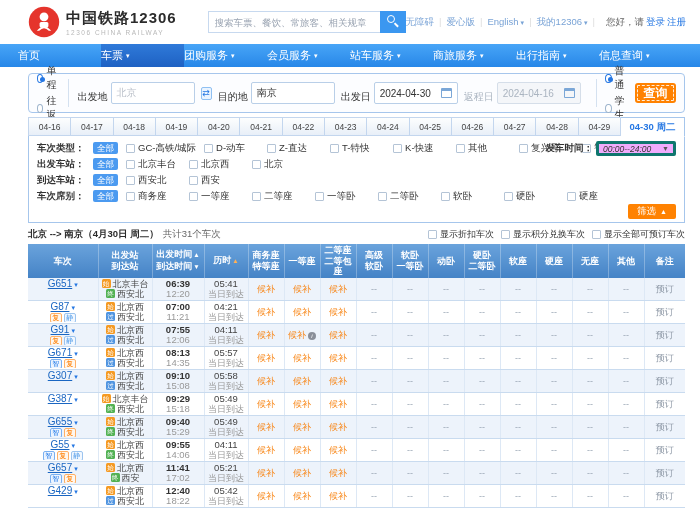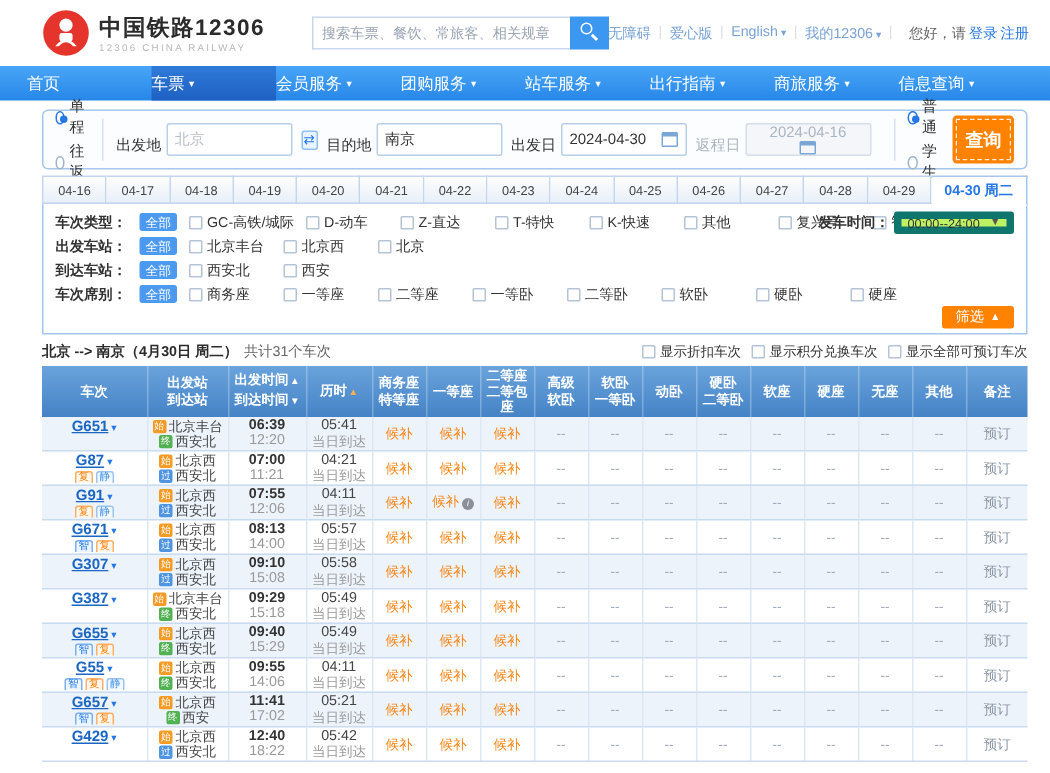--- a/index.html
+++ b/index.html
@@ -44,26 +44,26 @@
   .rad.on { border-color:#2577e3; }
   .rad.on::after { content:""; position:absolute; left:2px; top:2px; width:5px; height:5px; border-radius:50%; background:#2577e3; }
   .vdiv { width:1px; height:28px; background:#d4e1f0; margin:0 9px; }
   .fld { display:flex; align-items:flex-end; margin-right:6px; }
   .fld .lab { font-size:10px; color:#333; margin-right:3px; white-space:nowrap; }
   .fld .lab.dis { color:#aab4c0; }
   .fld .box { width:84px; height:22px; border:1px solid #b9cfe8; border-radius:2px; background:#fff;
     display:flex; align-items:center; padding:0 5px; font-size:10px; }
   .fld .box .val { flex:1; }
   .fld .box.ghost .val { color:#b9bfc8; }
-  .fld .box.dis { background:#f4f6f9; border-color:#d5dee9;flex-direction:column; }
+  .fld .box.dis { background:#f4f6f9; border-color:#d5dee9; }
   .fld .box.dis .val { color:#aab4c0; }
   .cal { width:11px; height:10px; border:1px solid #7ba7d7; border-top:3px solid #7ba7d7; border-radius:1px; }
   .swap { width:18px; height:13px; border:1px solid #8fc0f2; border-radius:2px; color:#2577e3; font-size:9px;
     line-height:11px; text-align:center; background:#eaf4ff; margin-right:6px; cursor:pointer; }
-  .q-btn { margin-left:8px; width:72px; height:32px; background:#ff8201; color:#fff; font-size:12px; font-weight:bold;
+  .q-btn { margin-left:8px; width:72px; height:20px; background:#ff8201; color:#fff; font-size:12px; font-weight:bold;
     border:none; border-radius:3px; cursor:pointer; outline:1px dashed rgba(255,255,255,.85); outline-offset:-3px;
     font-family:inherit; }
   .pass-col { margin-left:auto; }
 
   
   .date-tabs { margin:4px 15px 0 28px; width:657px; display:flex; height:19px; position:relative; z-index:2; }
   .dtab { flex:1; display:flex; align-items:center; justify-content:center; font-size:8.5px; color:#444;
     border:1px solid #c3d6ee; border-left:none; background:linear-gradient(#fdfefe,#e8eff8); cursor:pointer; }
   .dtab:first-child { border-left:1px solid #c3d6ee; }
   .dtab.active { flex:0 0 64px; background:#fff; color:#2577e3; font-weight:bold; font-size:9.5px;
@@ -73,22 +73,22 @@
   .filter-box { margin:0 15px 0 28px; width:657px; border:1px solid #a6c6ec; border-top:1px solid #a6c6ec;
     margin-top:-1px; position:relative; background:#fff; padding:4px 0 18px; }
   .frow { display:flex; align-items:center; padding:1.5px 0 1.5px 8px; font-size:9.5px; }
   .frow .flab { font-weight:bold; color:#333; width:56px; white-space:nowrap; }
   .all-badge { background:#4b9af0; color:#fff; border-radius:2px; font-size:8.5px; padding:0 4px; height:12px;
     line-height:12px; margin-right:8px; cursor:pointer; }
   .fopt { display:inline-flex; align-items:center; gap:3px; min-width:55px; margin-right:8px; cursor:pointer; white-space:nowrap; }
   .cb { width:9px; height:9px; border:1px solid #b4c4d6; border-radius:1px; background:#fff; flex:none; }
   .dep-time { position:absolute; right:8px; top:5px; display:flex; align-items:center; font-size:9.5px; }
   .dep-time .dt-lab { font-weight:bold; margin-right:3px; }
-  .dt-select { width:80px; height:15px; border:5px solid #0f766e; border-radius:2px; background:#bef264; font-size:8.5px;
-    display:flex; align-items:center; padding:0 4px; cursor:pointer; }
+  .dt-select { width:80px; height:15px; border:3px solid #0f766e; border-radius:2px; background:#f0abfc; font-size:8.5px;
+    display:flex; align-items:center; padding:0 4px; cursor:pointer;font-style:italic; }
   .dt-select .dt-val { flex:1; }
   .dt-select .caret { font-size:7px; color:#555; }
   .filter-btn { position:absolute; right:8px; bottom:3px; background:#ff8201; color:#fff; font-size:9.5px;
     padding:1px 9px; border-radius:2px; border:none; cursor:pointer; display:flex; align-items:center; gap:4px;
     font-family:inherit; }
   .filter-btn .caret { font-size:7px; }
 
   
   .summary { display:flex; align-items:center; margin:5px 15px 3px 28px; width:657px; font-size:9.5px; }
   .route { font-weight:bold; color:#2b2b2b; }
@@ -103,21 +103,21 @@
   .trains thead th { background:linear-gradient(#6aa3dc,#4583c6); color:#fff; font-size:9px; font-weight:bold;
     height:24px; line-height:10.5px; border-right:1px solid rgba(255,255,255,.28); padding:1px 0; }
   .trains thead th:last-child { border-right:none; }
   .harrow { font-size:6.5px; margin-left:1px; }
   .harrow.orange { color:#ffb057; }
   .trains td { height:21.5px; text-align:center; font-size:9px; border-right:1px solid #dde8f5;
     border-bottom:1px solid #c9dbef; padding:1px 0; vertical-align:middle; line-height:10px; }
   .trains td:last-child { border-right:none; }
   .trains tr.alt td { background:#edf3fb; }
   .l1,.l2 { height:10px; line-height:10px; white-space:nowrap; overflow:hidden; }
-  .train-no { font-weight:bold; color:#1a66c2; text-decoration:underline; font-size:10px; cursor:pointer;margin-top:18px; }
+  .train-no { font-weight:normal; color:#1a66c2; text-decoration:underline; font-size:10px; cursor:pointer;margin-top:18px; }
   .tcaret { color:#2577e3; font-size:7px; margin-left:2px; cursor:pointer; }
   .badge { display:inline-block; font-size:7px; line-height:8.5px; padding:0 1.5px; border:1px solid; border-radius:2px;
     margin:0 1px; }
   .b-fu  { color:#ff7e00; border-color:#ffb066; background:#fff7ee; }
   .b-zhi { color:#1e78e8; border-color:#7ab0f0; background:#eef5ff; }
   .b-jing{ color:#3a8ee6; border-color:#9cc4ef; background:#f2f8ff; }
   .sticon { display:inline-block; width:9px; height:9px; border-radius:1.5px; color:#fff; font-size:6.5px;
     line-height:9px; text-align:center; margin-right:2px; vertical-align:1px; }
   .i-start { background:#f59a23; }
   .i-end   { background:#52b153; }
@@ -172,37 +172,37 @@
 
 <nav class="mainnav" id="mainnav">
     <div class="nav-item">
       <span>首页</span>
     </div>
     <div class="nav-item active">
       <span>车票</span>
       <span class="caret">▾</span>
     </div>
     <div class="nav-item">
+      <span>团购服务</span>
+      <span class="caret">▾</span>
+    </div>
+    <div class="nav-item">
       <span>会员服务</span>
-      <span class="caret">▾</span>
-    </div>
-    <div class="nav-item">
-      <span>团购服务</span>
       <span class="caret">▾</span>
     </div>
     <div class="nav-item">
       <span>站车服务</span>
       <span class="caret">▾</span>
     </div>
     <div class="nav-item">
+      <span>商旅服务</span>
+      <span class="caret">▾</span>
+    </div>
+    <div class="nav-item">
       <span>出行指南</span>
-      <span class="caret">▾</span>
-    </div>
-    <div class="nav-item">
-      <span>商旅服务</span>
       <span class="caret">▾</span>
     </div>
     <div class="nav-item">
       <span>信息查询</span>
       <span class="caret">▾</span>
     </div>
   </nav>
 
 <section class="query-panel">
   <div class="trip-col">
@@ -583,21 +583,21 @@
         <td>
           <div class="l1"><span class="train-no">G671</span><span class="tcaret">▾</span></div>
           <div class="l2"><span class="badge b-zhi">智</span><span class="badge b-fu">复</span></div>
         </td>
         <td>
           <div class="l1"><span class="sticon i-start">始</span><span class="stname">北京西</span></div>
           <div class="l2"><span class="sticon i-pass">过</span><span class="stname">西安北</span></div>
         </td>
         <td>
           <div class="l1 dep-t">08:13</div>
-          <div class="l2 arr-t">14:00</div>
+          <div class="l2 arr-t">14:35</div>
         </td>
         <td>
           <div class="l1 dur">05:57</div>
           <div class="l2 gray">当日到达</div>
         </td>
         <td><span class="wait">候补</span></td>
         <td><span class="wait">候补</span></td>
         <td><span class="wait">候补</span></td>
         <td><span class="dim">--</span></td>
         <td><span class="dim">--</span></td>

